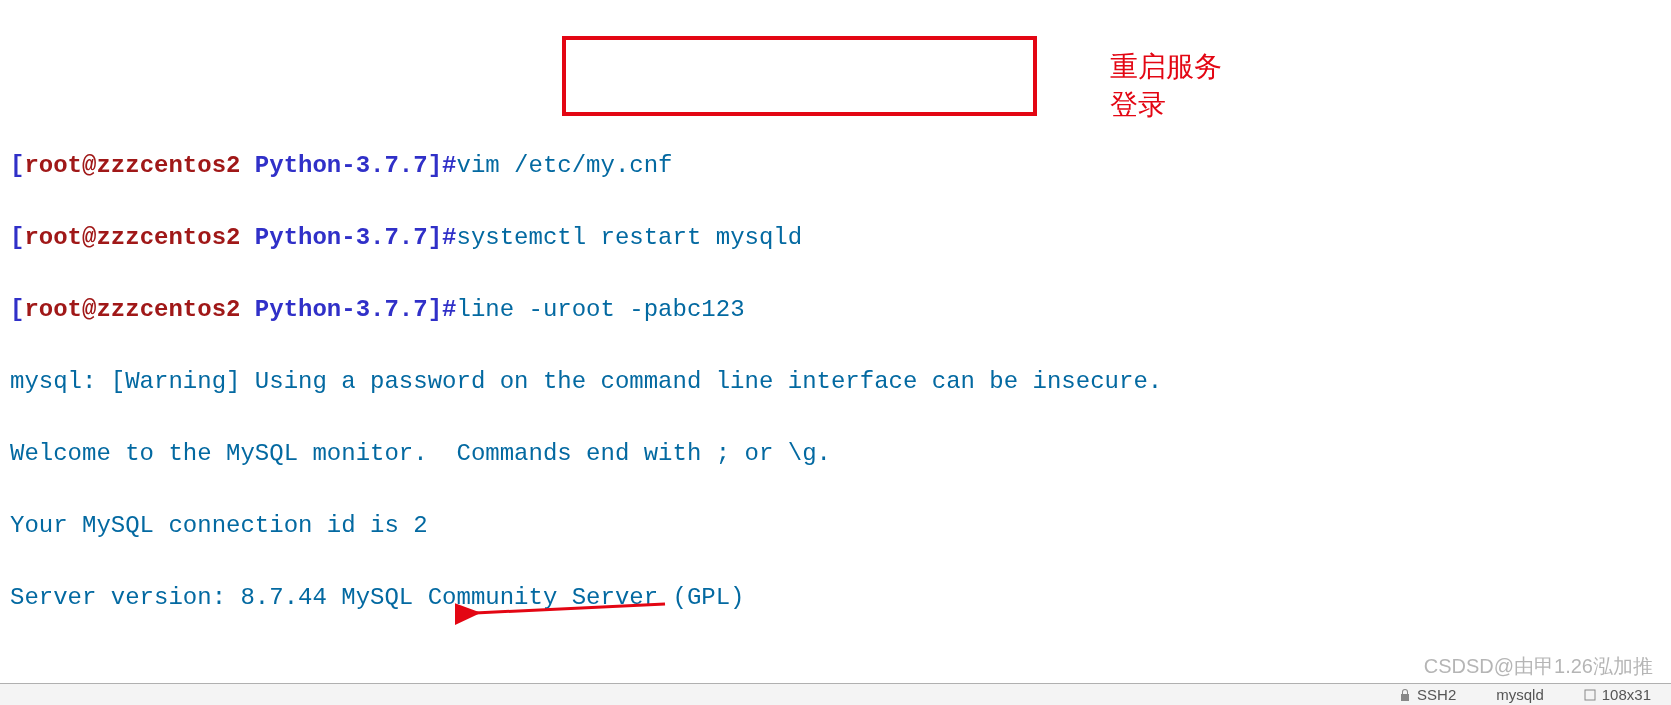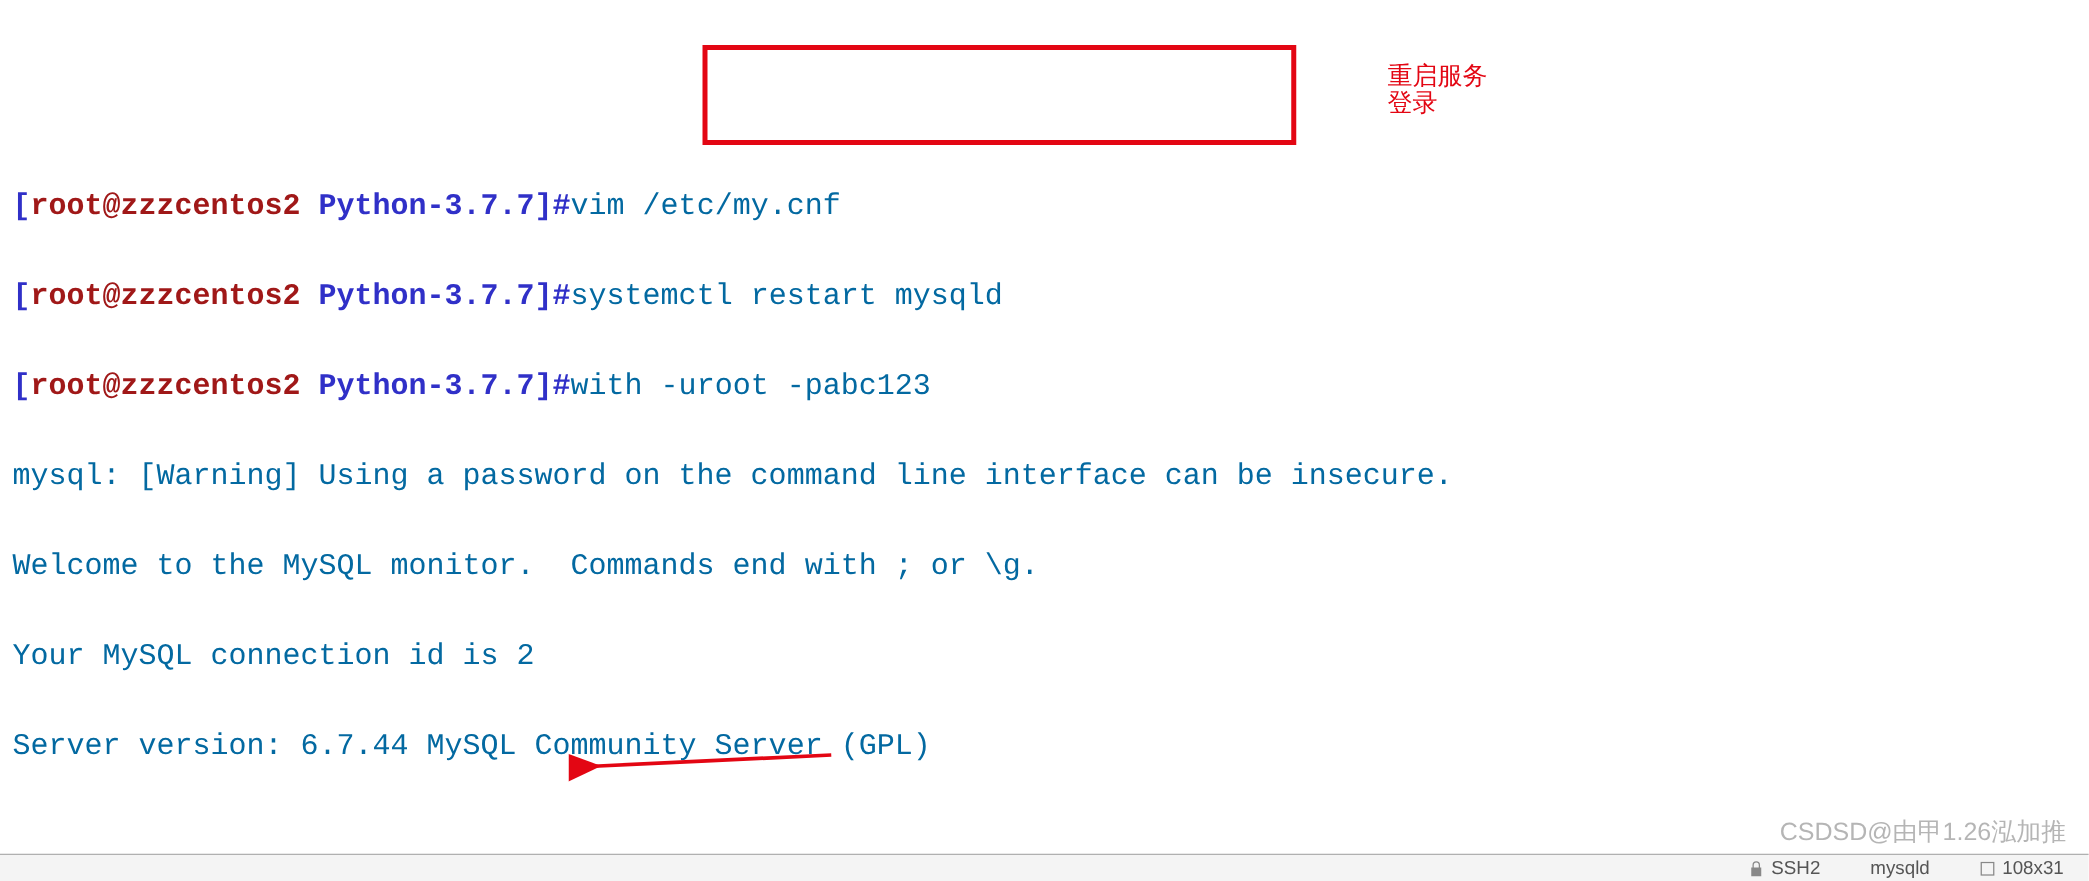--- a/index.html
+++ b/index.html
@@ -27,25 +27,25 @@
       left: 562px;
       top: 36px;
       width: 475px;
       height: 80px;
       background: transparent;
     }
     .anno {
       position: absolute;
       color: #e30613;
       font-family: "SimSun","Microsoft YaHei",sans-serif;
-      font-size: 20px;
+      font-size: 28px;
       font-weight: normal;
     }
     .anno1 { left: 1110px; top: 46px; }
-    .anno2 { left: 1110px; top: 68px; }
+    .anno2 { left: 1110px; top: 84px; }
     .arrow-svg {
       position: absolute;
       left: 455px;
       top: 590px;
       width: 220px;
       height: 40px;
     }
     .watermark {
       position: absolute;
       right: 18px;
@@ -76,25 +76,25 @@
     .status-seg { display:flex; align-items:center; gap:6px; font-size:15px; }
     .lock-icon { width:12px; height:14px; }
   </style>
 </head>
 <body>
 
 
 
 <div class="line"><span class="blue-bold">[</span><span class="darkred-bold">root@zzzcentos2 </span><span class="blue-bold">Python-3.7.7]#</span><span class="black">vim /etc/my.cnf</span></div>
 <div class="line"><span class="blue-bold">[</span><span class="darkred-bold">root@zzzcentos2 </span><span class="blue-bold">Python-3.7.7]#</span><span class="black">systemctl restart mysqld</span></div>
-<div class="line"><span class="blue-bold">[</span><span class="darkred-bold">root@zzzcentos2 </span><span class="blue-bold">Python-3.7.7]#</span><span class="black">with -uroot -pabc123</span></div>
+<div class="line"><span class="blue-bold">[</span><span class="darkred-bold">root@zzzcentos2 </span><span class="blue-bold">Python-3.7.7]#</span><span class="black">line -uroot -pabc123</span></div>
 <div class="line black">mysql: [Warning] Using a password on the command line interface can be insecure.</div>
 <div class="line black">Welcome to the MySQL monitor.  Commands end with ; or \g.</div>
 <div class="line black">Your MySQL connection id is 2</div>
-<div class="line black">Server version: 6.7.44 MySQL Community Server (GPL)</div>
+<div class="line black">Server version: 8.7.44 MySQL Community Server (GPL)</div>
 <div class="line black"></div>
 <div class="line black">Copyright (c) 2000, 2023, Oracle and/or its affiliates.</div>
 <div class="line black"></div>
 
 
 
 <div class="line black"></div>
 
 <div class="line black"></div>
 

